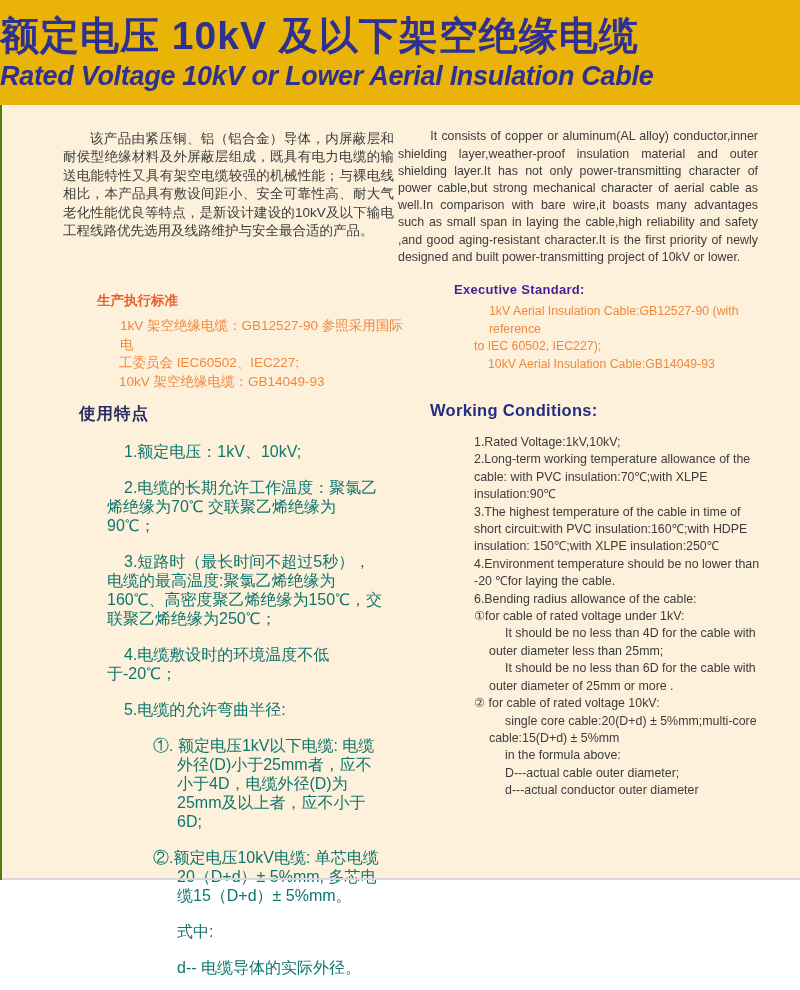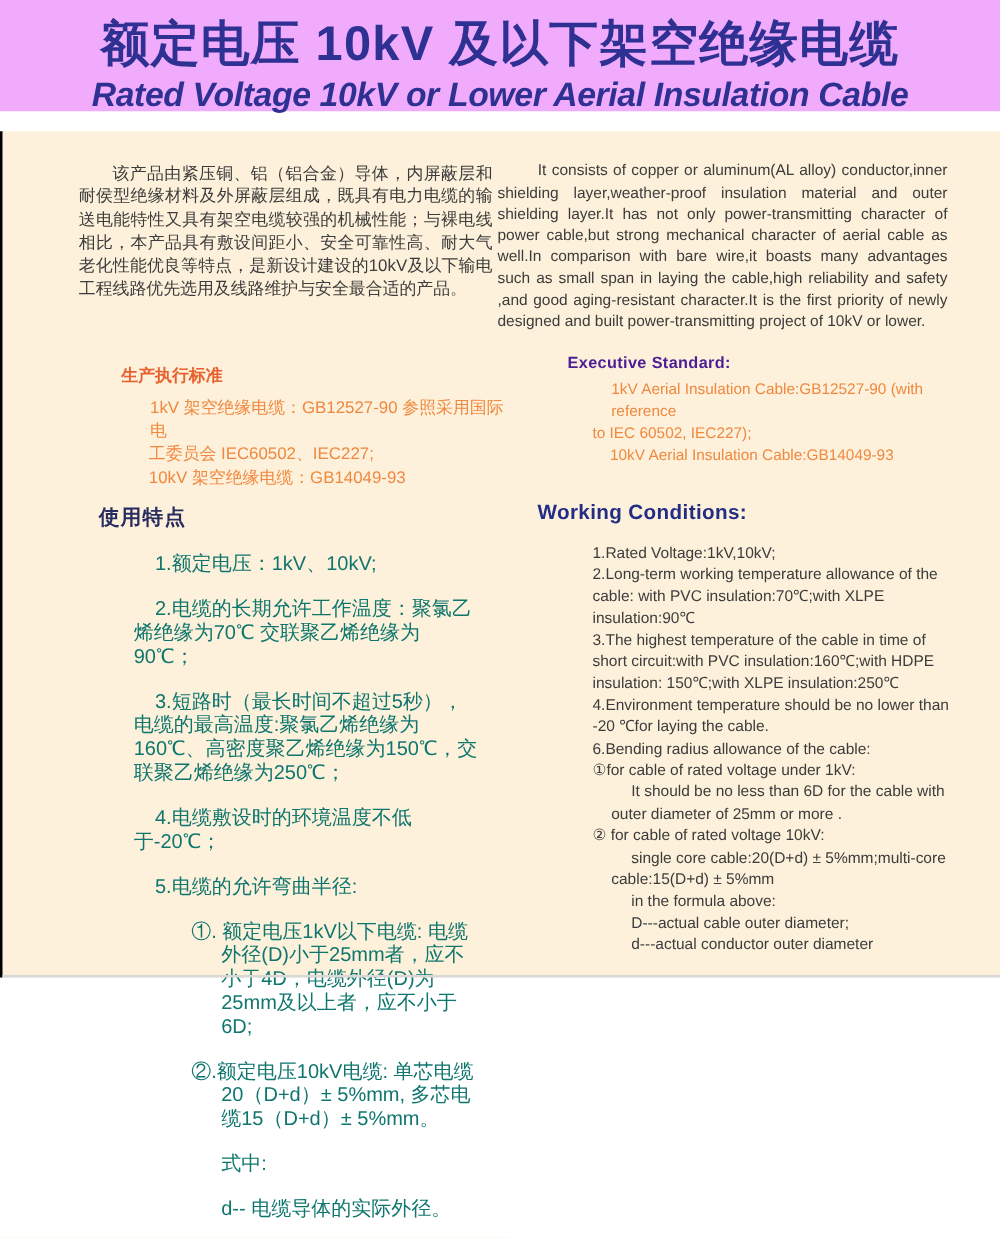--- a/index.html
+++ b/index.html
@@ -6,39 +6,39 @@
   body{
     width:800px;height:990px;position:relative;overflow:hidden;
     background:#ffffff;
     font-family:"Liberation Sans", sans-serif;
     -webkit-font-smoothing:antialiased;
   }
   .page{position:absolute;inset:0;}
 
   
   .header{
-    position:absolute;left:0;top:0;width:800px;height:89px;
-    background:#f0abfc;text-align:center;
+    position:absolute;left:0;top:0;width:800px;height:105px;
+    background:#eab308;text-align:left;
   }
   .title-cn{
     margin:0;padding-top:13px;
     font-size:39px;line-height:46px;font-weight:bold;
     color:#2e3192;letter-spacing:1px;white-space:nowrap;
   }
   .title-en{
     margin:0;
     font-size:27px;line-height:34px;font-weight:bold;font-style:italic;
     color:#2e3192;letter-spacing:-0.3px;white-space:nowrap;
   }
 
   
   .content{
-    position:absolute;left:0;top:105px;width:800px;height:677px;
+    position:absolute;left:0;top:105px;width:800px;height:775px;
     background:#fdf1db;
-    border-left:2px solid #000000;box-sizing:border-box;
+    border-left:2px solid #4d7c0f;box-sizing:border-box;
   }
   .scan-edge{
     position:absolute;left:0;right:0;bottom:0;height:2px;
     background:#d8d8d8;
   }
 
   
   .intro-cn{
     position:absolute;left:61px;top:11px;width:331px;
     font-size:13.5px;line-height:18.6px;color:#3c3c3c;
@@ -137,20 +137,21 @@
     </div>
 
     <div class="feat-en">
       <p class="feat-heading">Working Conditions:</p>
       <p class="item ei-a">1.Rated Voltage:1kV,10kV;</p>
       <p class="item ei-a">2.Long-term working temperature allowance of the cable: with PVC insulation:70℃;with XLPE insulation:90℃</p>
       <p class="item ei-a">3.The highest temperature  of the cable in time of short circuit:with PVC insulation:160℃;with HDPE insulation: 150℃;with XLPE insulation:250℃</p>
       <p class="item ei-a">4.Environment temperature should be no lower than -20 ℃for laying the cable.</p>
       <p class="item ei-a">6.Bending radius allowance of the cable:</p>
       <p class="item ei-a">①for cable of rated voltage under 1kV:</p>
+      <p class="item ei-b">It should be no less than 4D for the cable with outer diameter less than 25mm;</p>
       <p class="item ei-b">It should be no less than 6D for the cable with outer diameter of 25mm or more .</p>
       <p class="item ei-a">② for cable of rated voltage 10kV:</p>
       <p class="item ei-b">single core cable:20(D+d) ± 5%mm;multi-core cable:15(D+d) ± 5%mm</p>
       <p class="item ei-c">in the formula above:</p>
       <p class="item ei-c">D---actual cable outer diameter;</p>
       <p class="item ei-c">d---actual conductor outer diameter</p>
     </div>
 
     <div class="scan-edge"></div>
   </div>

